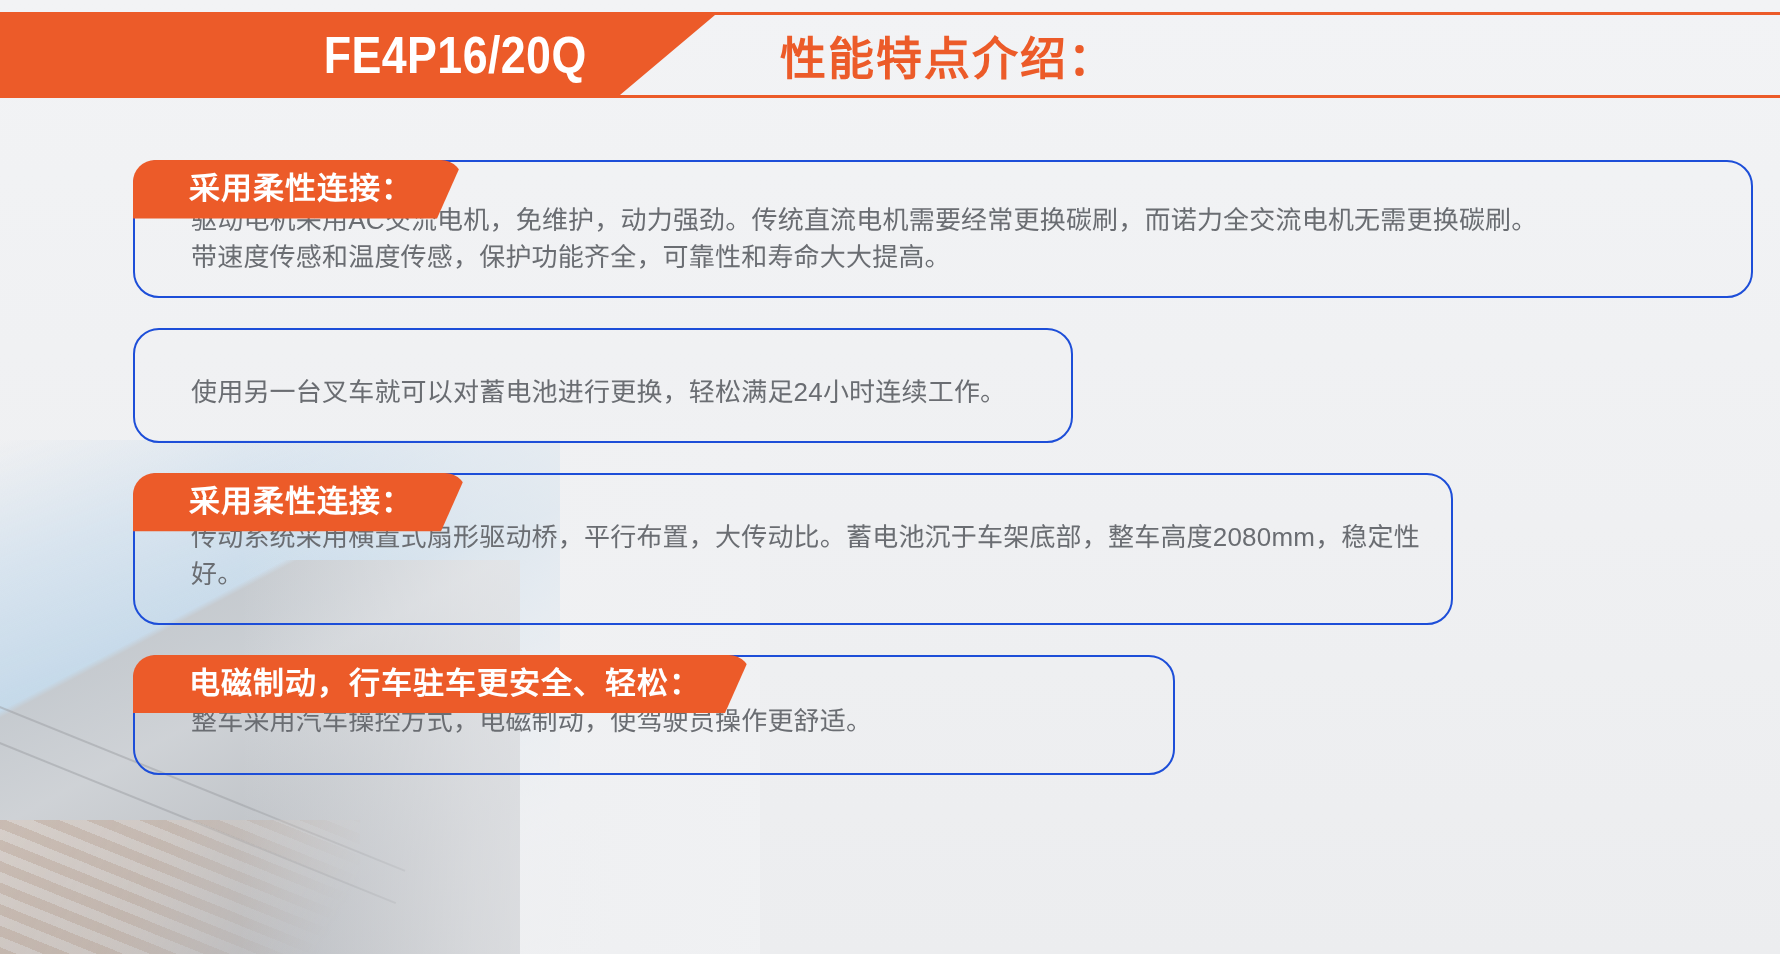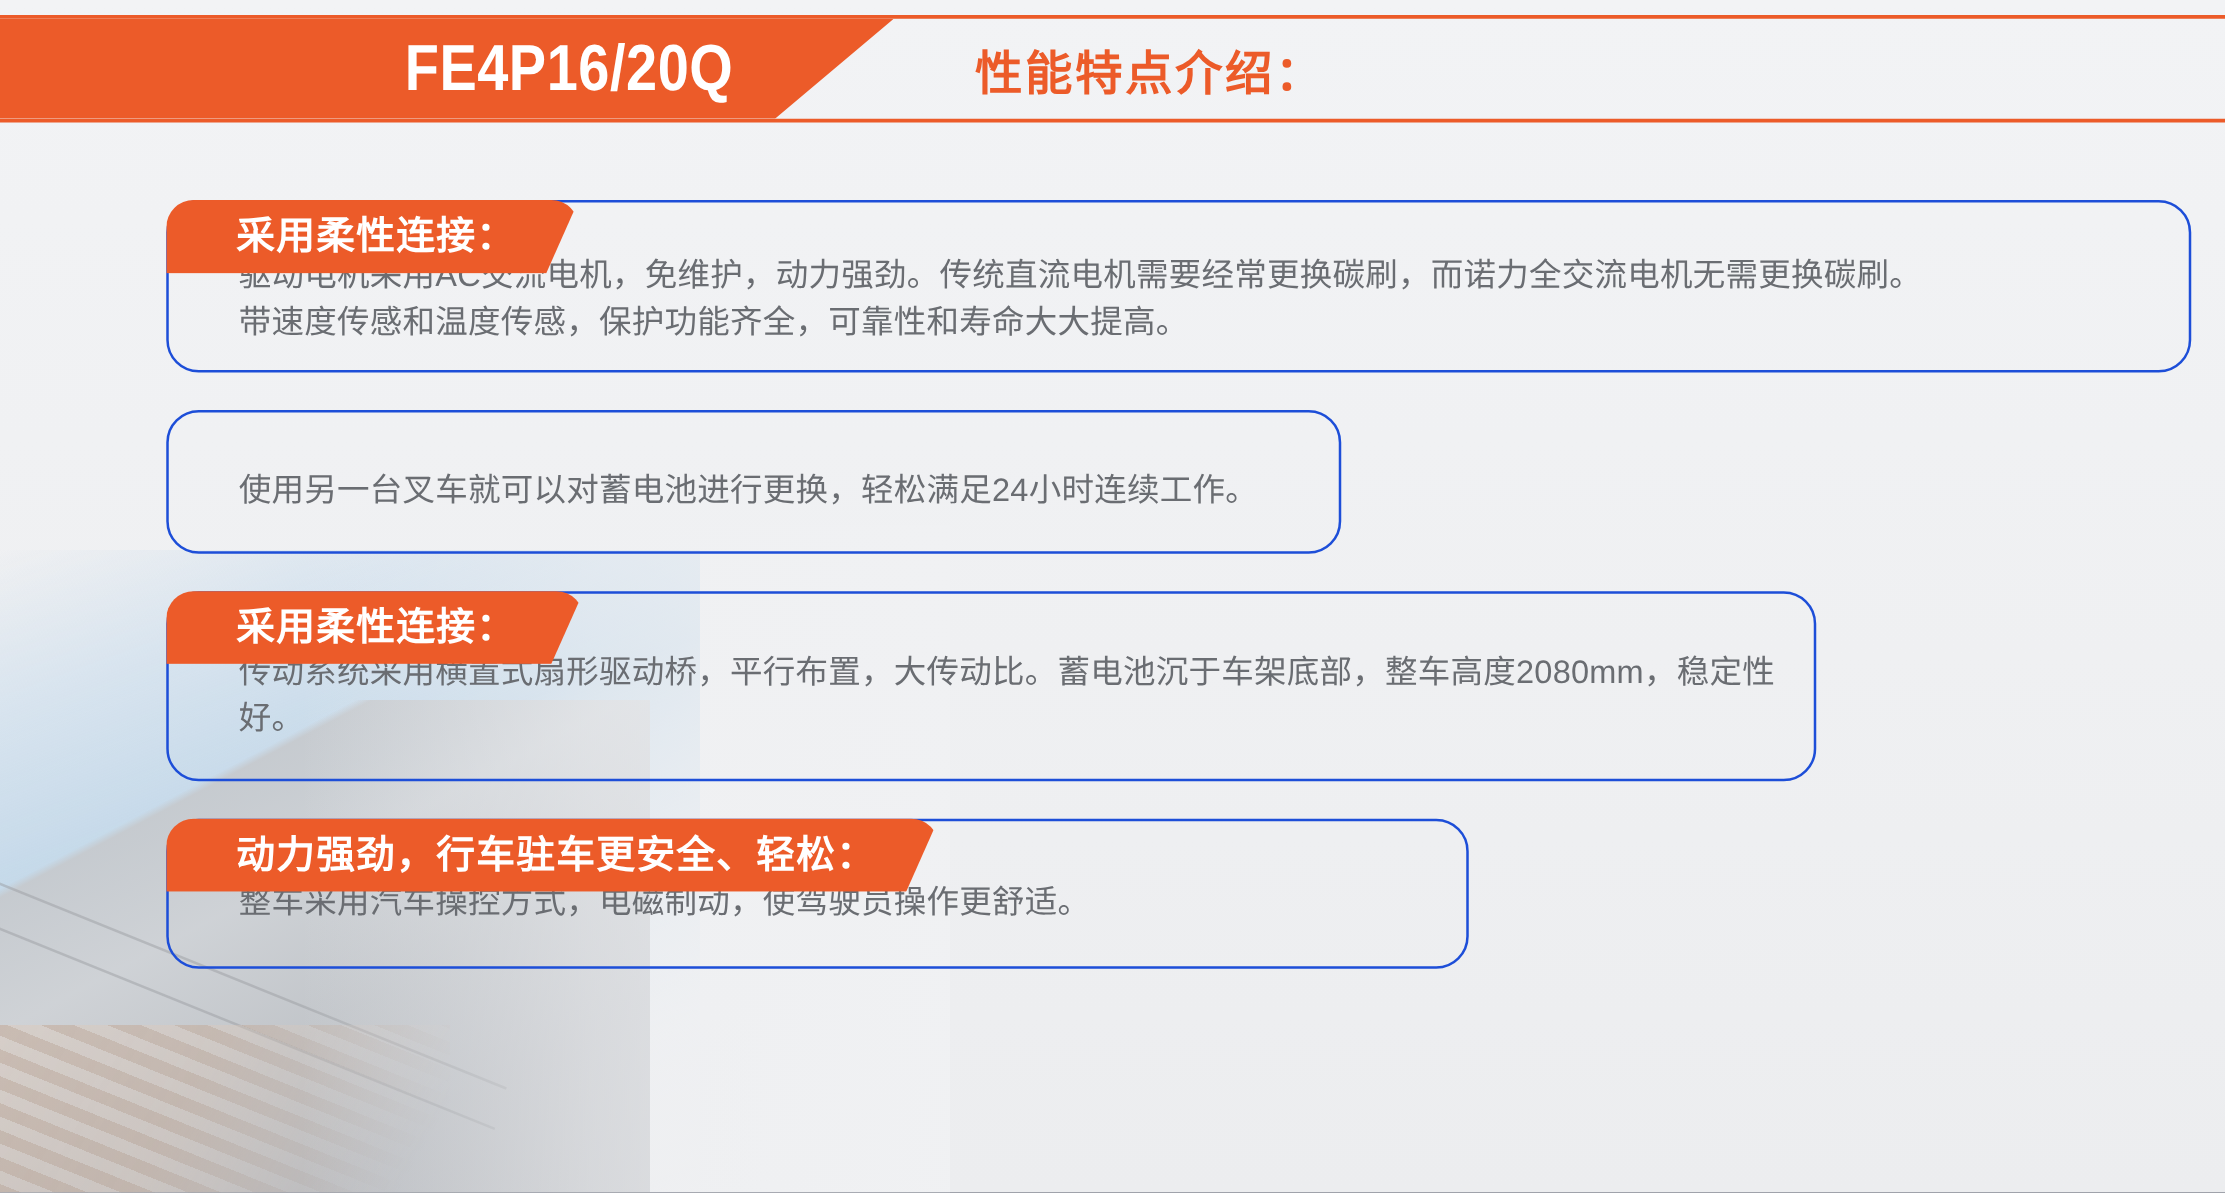--- a/index.html
+++ b/index.html
@@ -135,21 +135,21 @@
     white-space: nowrap;
   }
   .header-title {
     position: absolute;
     left: 780px;
     top: 3px;
     height: 80px;
     display: flex;
     align-items: center;
     color: #ec5b29;
-    font-size: 38px;
+    font-size: 46px;
     font-weight: 700;
     letter-spacing: 2px;
     white-space: nowrap;
   }
 
   
   .cards {
     position: absolute;
     left: 133px;
     top: 130px;
@@ -268,20 +268,20 @@
 
     <div class="card has-tag c3">
       <div class="card-tag">采用柔性连接：</div>
       <div class="card-body">
         <div class="card-text">传动系统采用横置式扇形驱动桥，平行布置，大传动比。蓄电池沉于车架底部，整车高度2080mm，稳定性好。</div>
       </div>
     </div>
 
 
     <div class="card has-tag c5">
-      <div class="card-tag">动力强劲，行车驻车更安全、轻松：</div>
+      <div class="card-tag">电磁制动，行车驻车更安全、轻松：</div>
       <div class="card-body">
         <div class="card-text">整车采用汽车操控方式，电磁制动，使驾驶员操作更舒适。</div>
       </div>
     </div>
 
   </div>
 </div>
 
 </body></html>

